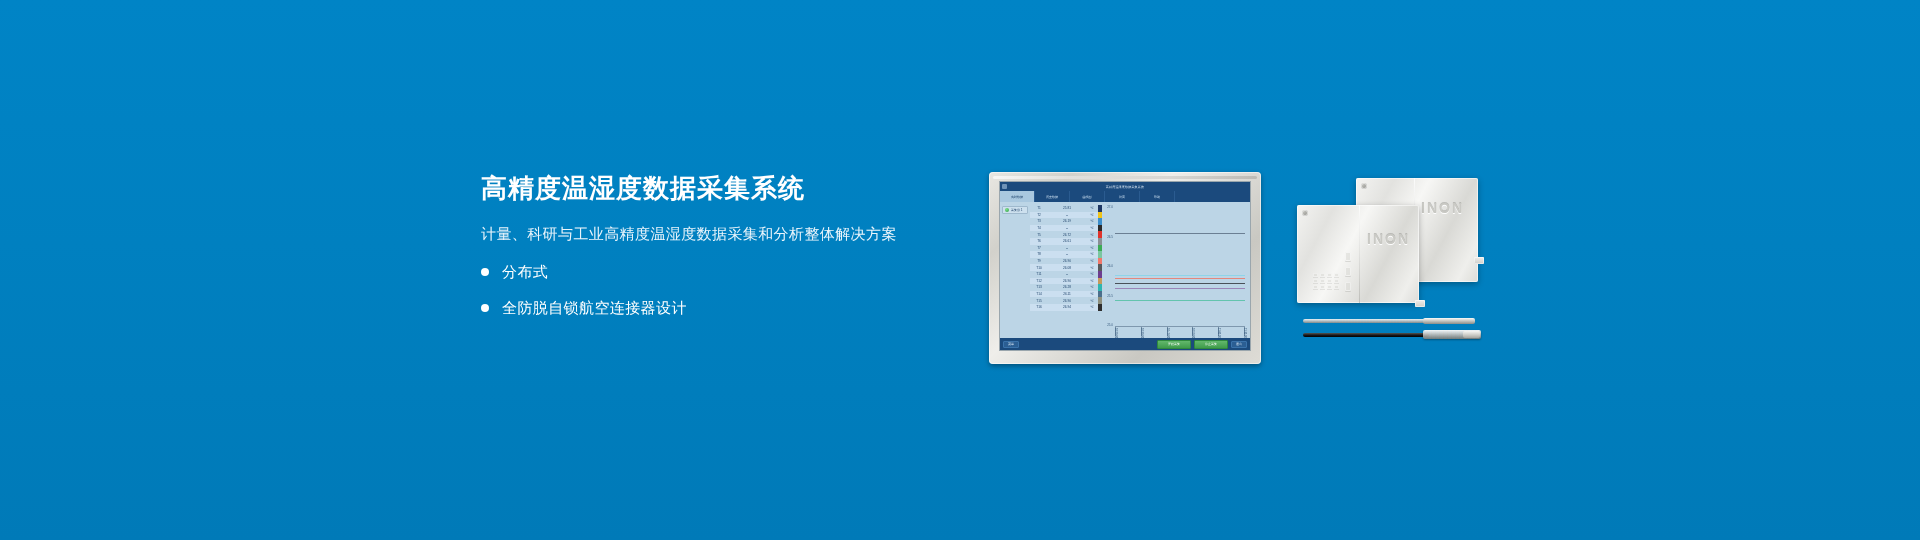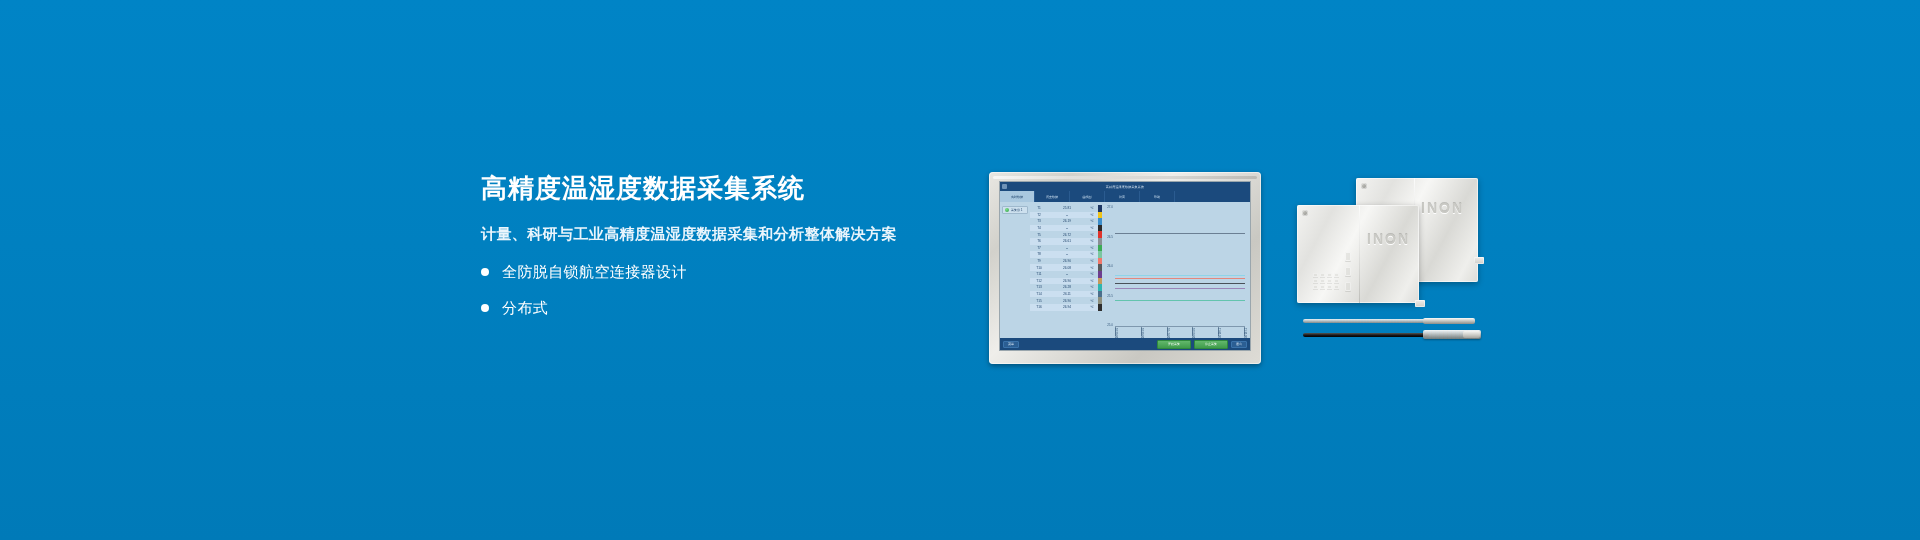--- a/index.html
+++ b/index.html
@@ -19,21 +19,21 @@
   
   .copy{
     position:absolute;left:481px;top:174px;width:430px;
   }
   .title{
     font-size:26px;font-weight:700;color:#ffffff;
     letter-spacing:1px;line-height:1.15;margin:0 0 20px 0;
     white-space:nowrap;
   }
   .subtitle{
-    font-size:15px;font-weight:700;color:#eaf5fc;
+    font-size:15px;font-weight:400;color:#eaf5fc;
     letter-spacing:.4px;line-height:1.3;margin:0 0 20px 0;
     white-space:nowrap;
   }
   .bullets{list-style:none;margin:0;padding:0;}
   .bullets li{
     display:flex;align-items:center;
     font-size:15px;color:#ffffff;letter-spacing:.4px;
     margin-bottom:18px;line-height:1.2;
   }
   .bullets li:last-child{margin-bottom:0;}
@@ -241,25 +241,25 @@
 <body>
 
 <div class="banner">
 
   <div class="copy">
     <h1 class="title">高精度温湿度数据采集系统</h1>
     <p class="subtitle">计量、科研与工业高精度温湿度数据采集和分析整体解决方案</p>
     <ul class="bullets">
       <li>
         <span class="dot"></span>
-        <span>全防脱自锁航空连接器设计</span>
+        <span>分布式</span>
       </li>
       <li>
         <span class="dot"></span>
-        <span>分布式</span>
+        <span>全防脱自锁航空连接器设计</span>
       </li>
     </ul>
   </div>
 
   <div class="panel-pc">
     <div class="bezel">
       <div class="screen">
 
         <div class="sw-titlebar">
           <span class="back"></span>

